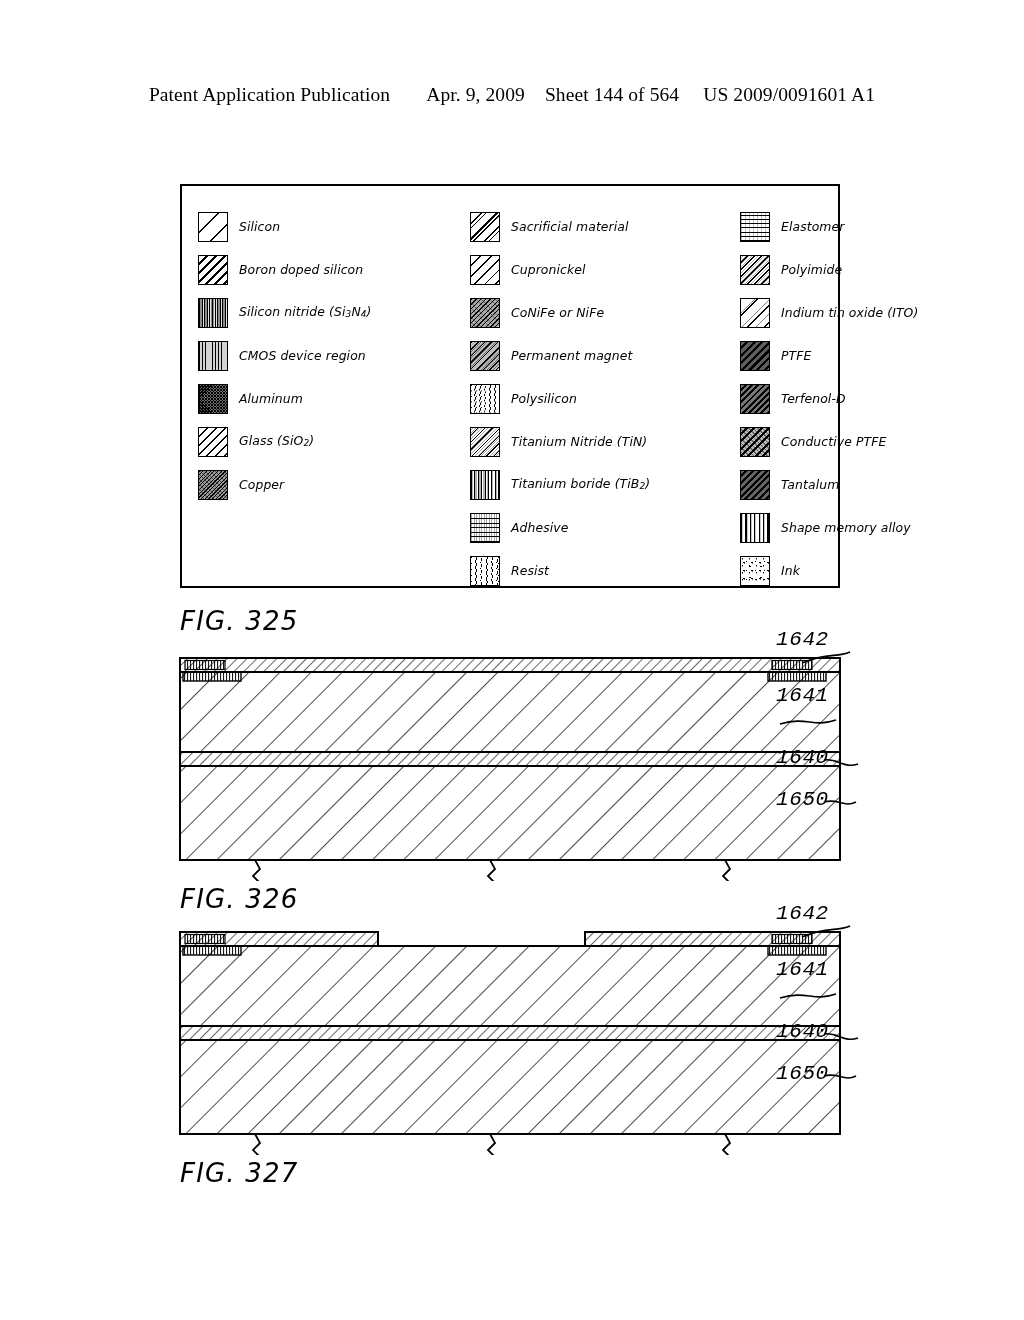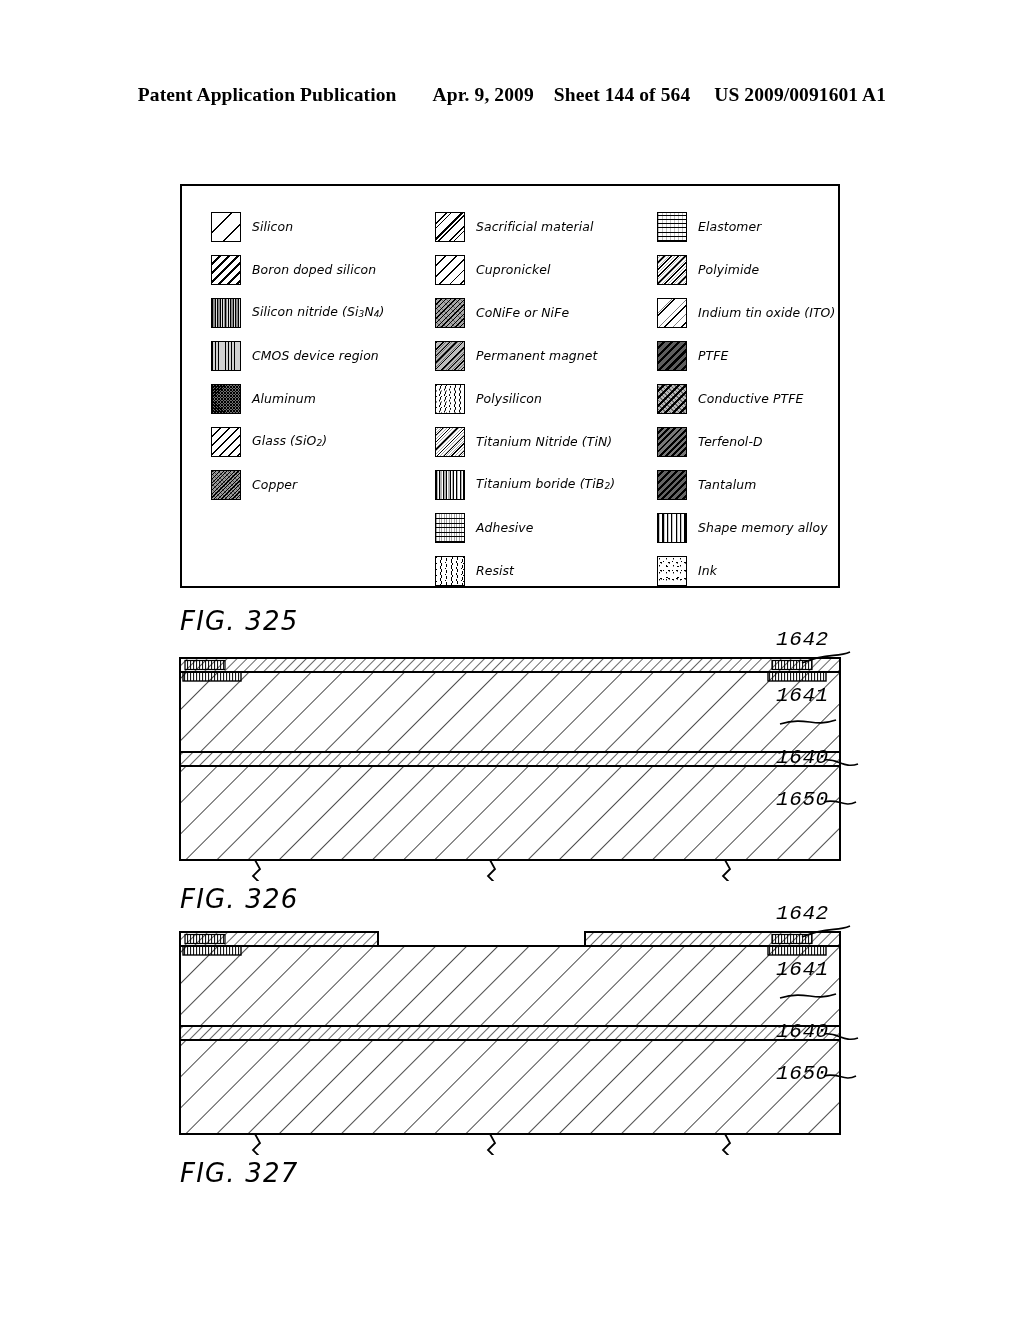--- a/index.html
+++ b/index.html
@@ -18,21 +18,21 @@
 
   
   #pub-header {
     position: absolute;
     left: 0; right: 0;
     top: 84px;
     display: flex;
     justify-content: center;
     align-items: baseline;
     font-family: "Liberation Serif", serif;
-    font-weight: bold;
+    font-weight: normal;
     font-size: 19.5px;
     letter-spacing: 0.1px;
     white-space: nowrap;
   }
   #pub-header .h-title { margin-right: 36px; }
   #pub-header .h-date  { margin-right: 20px; }
   #pub-header .h-sheet { margin-right: 24px; }
 
   
   #legend-box {
@@ -40,24 +40,25 @@
     left: 180px;
     top: 184px;
     width: 660px;
     height: 404px;
     border: 2.5px solid #000;
     box-sizing: border-box;
     background: #fff;
   }
   #legend-cols {
     position: absolute;
-    left: 29px;
+    left: 16px;
     top: 19px;
     width: 630px;
     display: flex;
+    gap: 48px;
   }
   .legend-col { flex: 0 0 auto; }
   .legend-col.c1 { width: 224px; }
   .legend-col.c2 { width: 222px; }
   .legend-col.c3 { width: 200px; }
 
   .legend-item {
     display: flex;
     align-items: center;
     height: 43px;
@@ -346,26 +347,26 @@
         </div>
         <div class="legend-item">
           <div class="swatch p-ito"></div>
           <div class="legend-label">Indium tin oxide (ITO)</div>
         </div>
         <div class="legend-item">
           <div class="swatch p-ptfe"></div>
           <div class="legend-label">PTFE</div>
         </div>
         <div class="legend-item">
+          <div class="swatch p-terfenol"></div>
+          <div class="legend-label">Terfenol-D</div>
+        </div>
+        <div class="legend-item">
           <div class="swatch p-condptfe"></div>
           <div class="legend-label">Conductive PTFE</div>
-        </div>
-        <div class="legend-item">
-          <div class="swatch p-terfenol"></div>
-          <div class="legend-label">Terfenol-D</div>
         </div>
         <div class="legend-item">
           <div class="swatch p-tantalum"></div>
           <div class="legend-label">Tantalum</div>
         </div>
         <div class="legend-item">
           <div class="swatch p-sma"></div>
           <div class="legend-label">Shape memory alloy</div>
         </div>
         <div class="legend-item">

